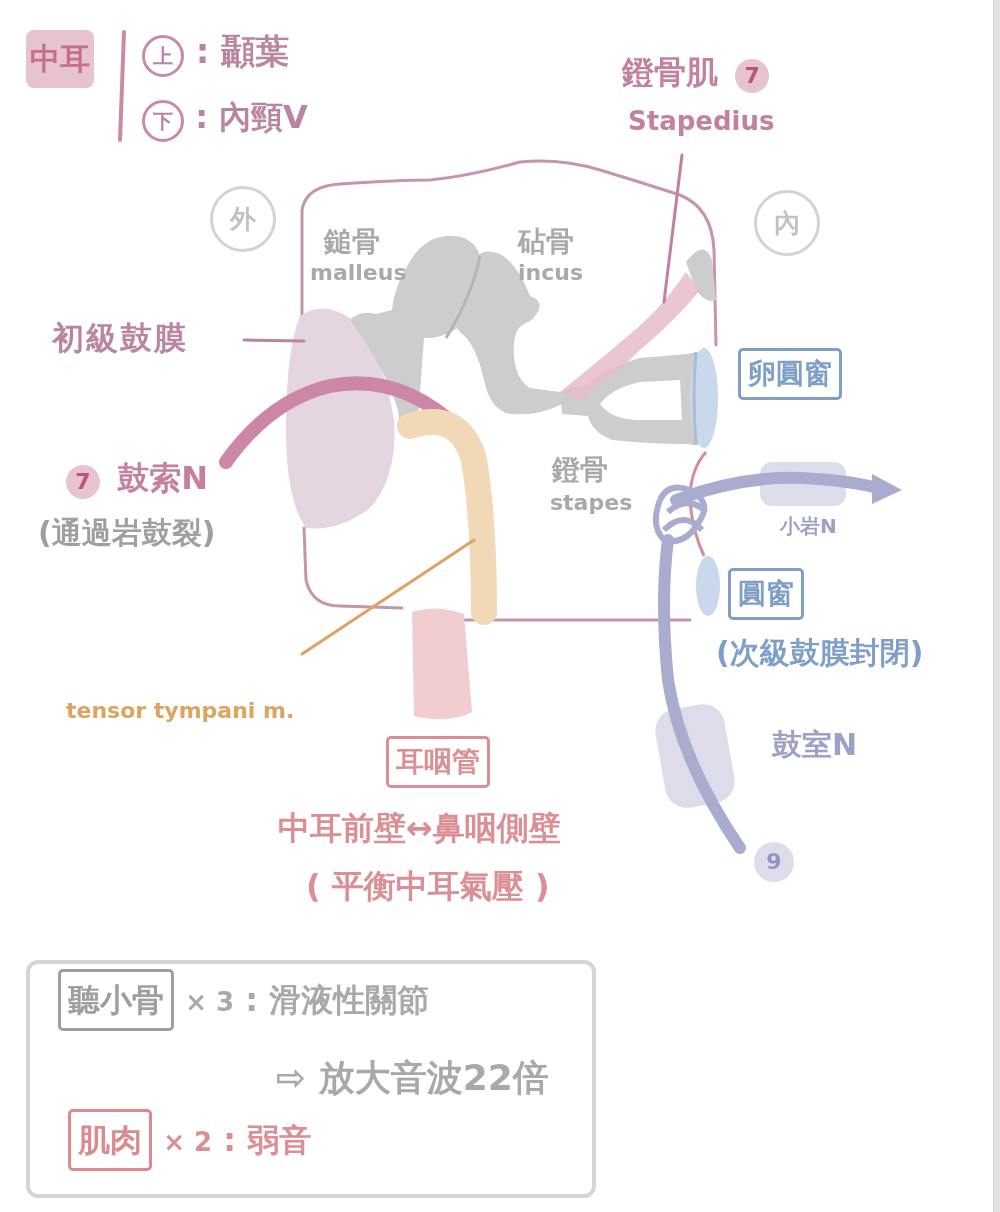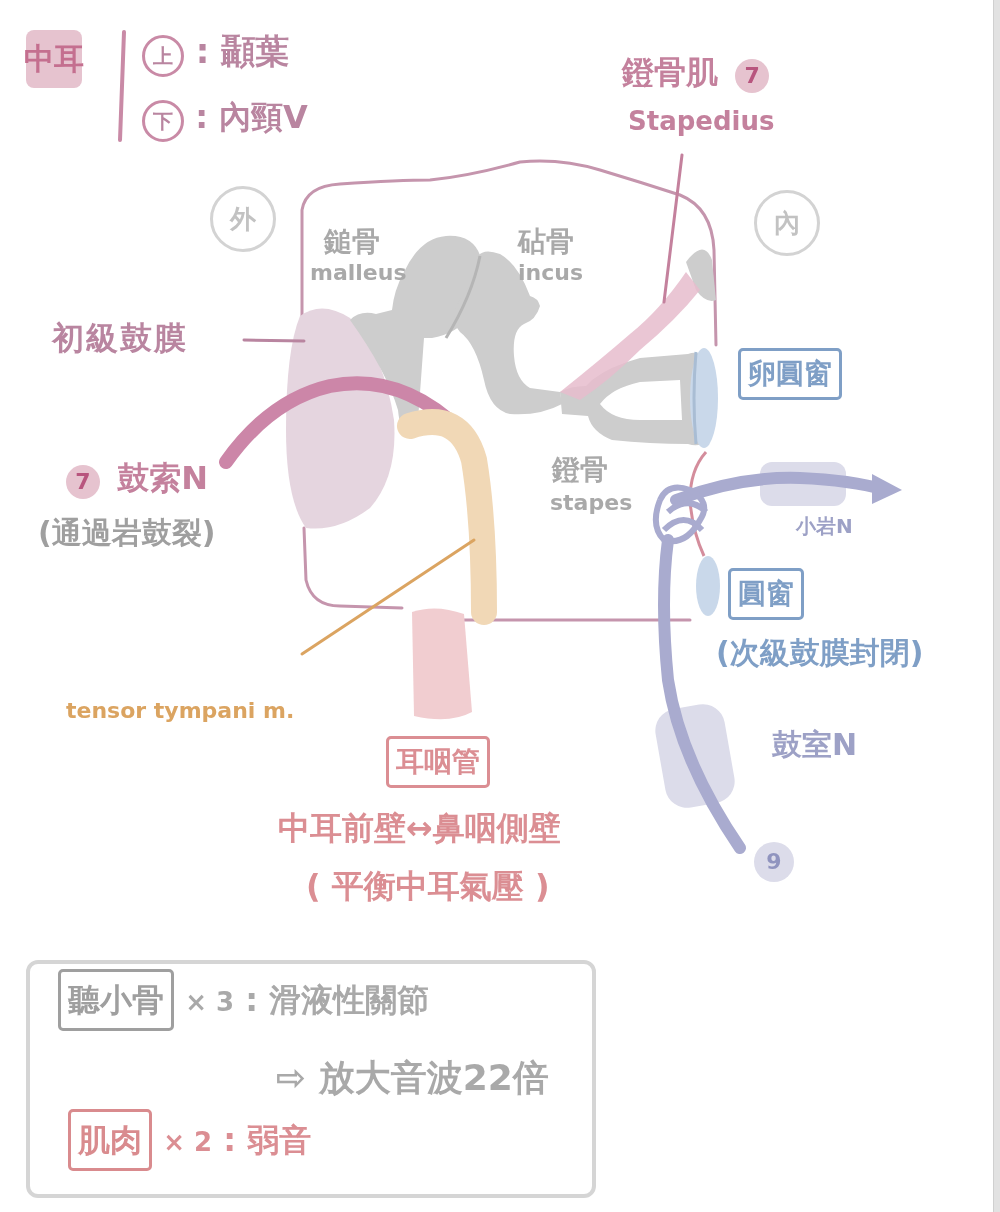--- a/index.html
+++ b/index.html
@@ -69,21 +69,21 @@
     <ellipse cx="708" cy="586" rx="12" ry="30" fill="#c9d8ea"></ellipse>
 
     <rect x="760" y="462" width="86" height="44" rx="12" fill="#dcdcea"></rect>
     <path d="M676 500 Q740 476 800 478 Q850 480 886 490" stroke="#a9abcf" stroke-width="12" fill="none" stroke-linecap="round"></path>
     <path d="M872 474 L902 490 L872 504 Z" fill="#a9abcf"></path>
     <path d="M660 500 Q668 482 690 490 Q712 502 700 520 Q686 546 664 540 Q650 526 660 500 M668 512 Q688 494 706 512 M664 530 Q684 510 702 530" stroke="#a9abcf" stroke-width="6" fill="none"></path>
     <rect x="660" y="706" width="70" height="100" rx="22" fill="#dcdcea" transform="rotate(-10 695 756)"></rect>
     <path d="M668 540 Q660 600 668 680 Q680 760 740 848" stroke="#a9abcf" stroke-width="12" fill="none" stroke-linecap="round"></path>
   </svg>
 
-  <div class="lbl" style="left:26px; top:30px; width:56px; height:58px; background:#e6c3cf; border-radius:8px; display:flex; align-items:center; justify-content:center; font-size:30px; color:#c46f8f;">
+  <div class="lbl" style="left:26px; top:30px; width:68px; height:58px; background:#e6c3cf; border-radius:8px; display:flex; align-items:center; justify-content:center; font-size:30px; color:#c46f8f;">
     <span>中耳</span>
   </div>
   <div class="lbl mauve" style="left:142px; top:34px; font-size:34px;">
     <span class="badge" style="width:36px;height:36px;border:3px solid #c98aa6;font-size:20px;">上</span>
     <span>: 顳葉</span>
   </div>
   <div class="lbl mauve" style="left:142px; top:100px; font-size:32px;">
     <span class="badge" style="width:36px;height:36px;border:3px solid #c98aa6;font-size:20px;">下</span>
     <span>: 內頸V</span>
   </div>
@@ -113,21 +113,21 @@
   <div class="lbl pink" style="left:66px; top:462px; font-size:32px;">
     <span class="badge" style="width:34px;height:34px;background:#e6c3cf;color:#b8557e;font-size:22px;margin-right:6px;">7</span>
     <span>鼓索N</span>
   </div>
   <div class="lbl darkgray" style="left:38px; top:518px; font-size:30px;">(通過岩鼓裂)</div>
 
   <div class="lbl orange" style="left:66px; top:700px; font-size:22px;">tensor tympani m.</div>
 
   <div class="lbl blue boxed" style="left:738px; top:348px; font-size:28px;">卵圓窗</div>
 
-  <div class="lbl lav" style="left:780px; top:516px; font-size:20px;margin-left:16px;">小岩N</div>
+  <div class="lbl lav" style="left:780px; top:516px; font-size:20px;">小岩N</div>
 
   <div class="lbl blue boxed" style="left:728px; top:568px; font-size:28px;text-align:center;">圓窗</div>
   <div class="lbl blue" style="left:716px; top:638px; font-size:30px;">(次級鼓膜封閉)</div>
 
   <div class="lbl lav" style="left:736px; top:730px; font-size:30px;margin-left:36px;">鼓室N</div>
   <div class="lbl" style="left:754px; top:842px; width:40px; height:40px; border-radius:50%; background:#dcdcea; color:#9094bf; font-size:22px; display:flex; align-items:center; justify-content:center;">9</div>
 
   <div class="lbl rose boxed" style="left:386px; top:736px; font-size:28px;">耳咽管</div>
   <div class="lbl rose" style="left:278px; top:812px; font-size:32px;">中耳前壁↔鼻咽側壁</div>
   <div class="lbl rose" style="left:306px; top:870px; font-size:32px;">( 平衡中耳氣壓 )</div>

